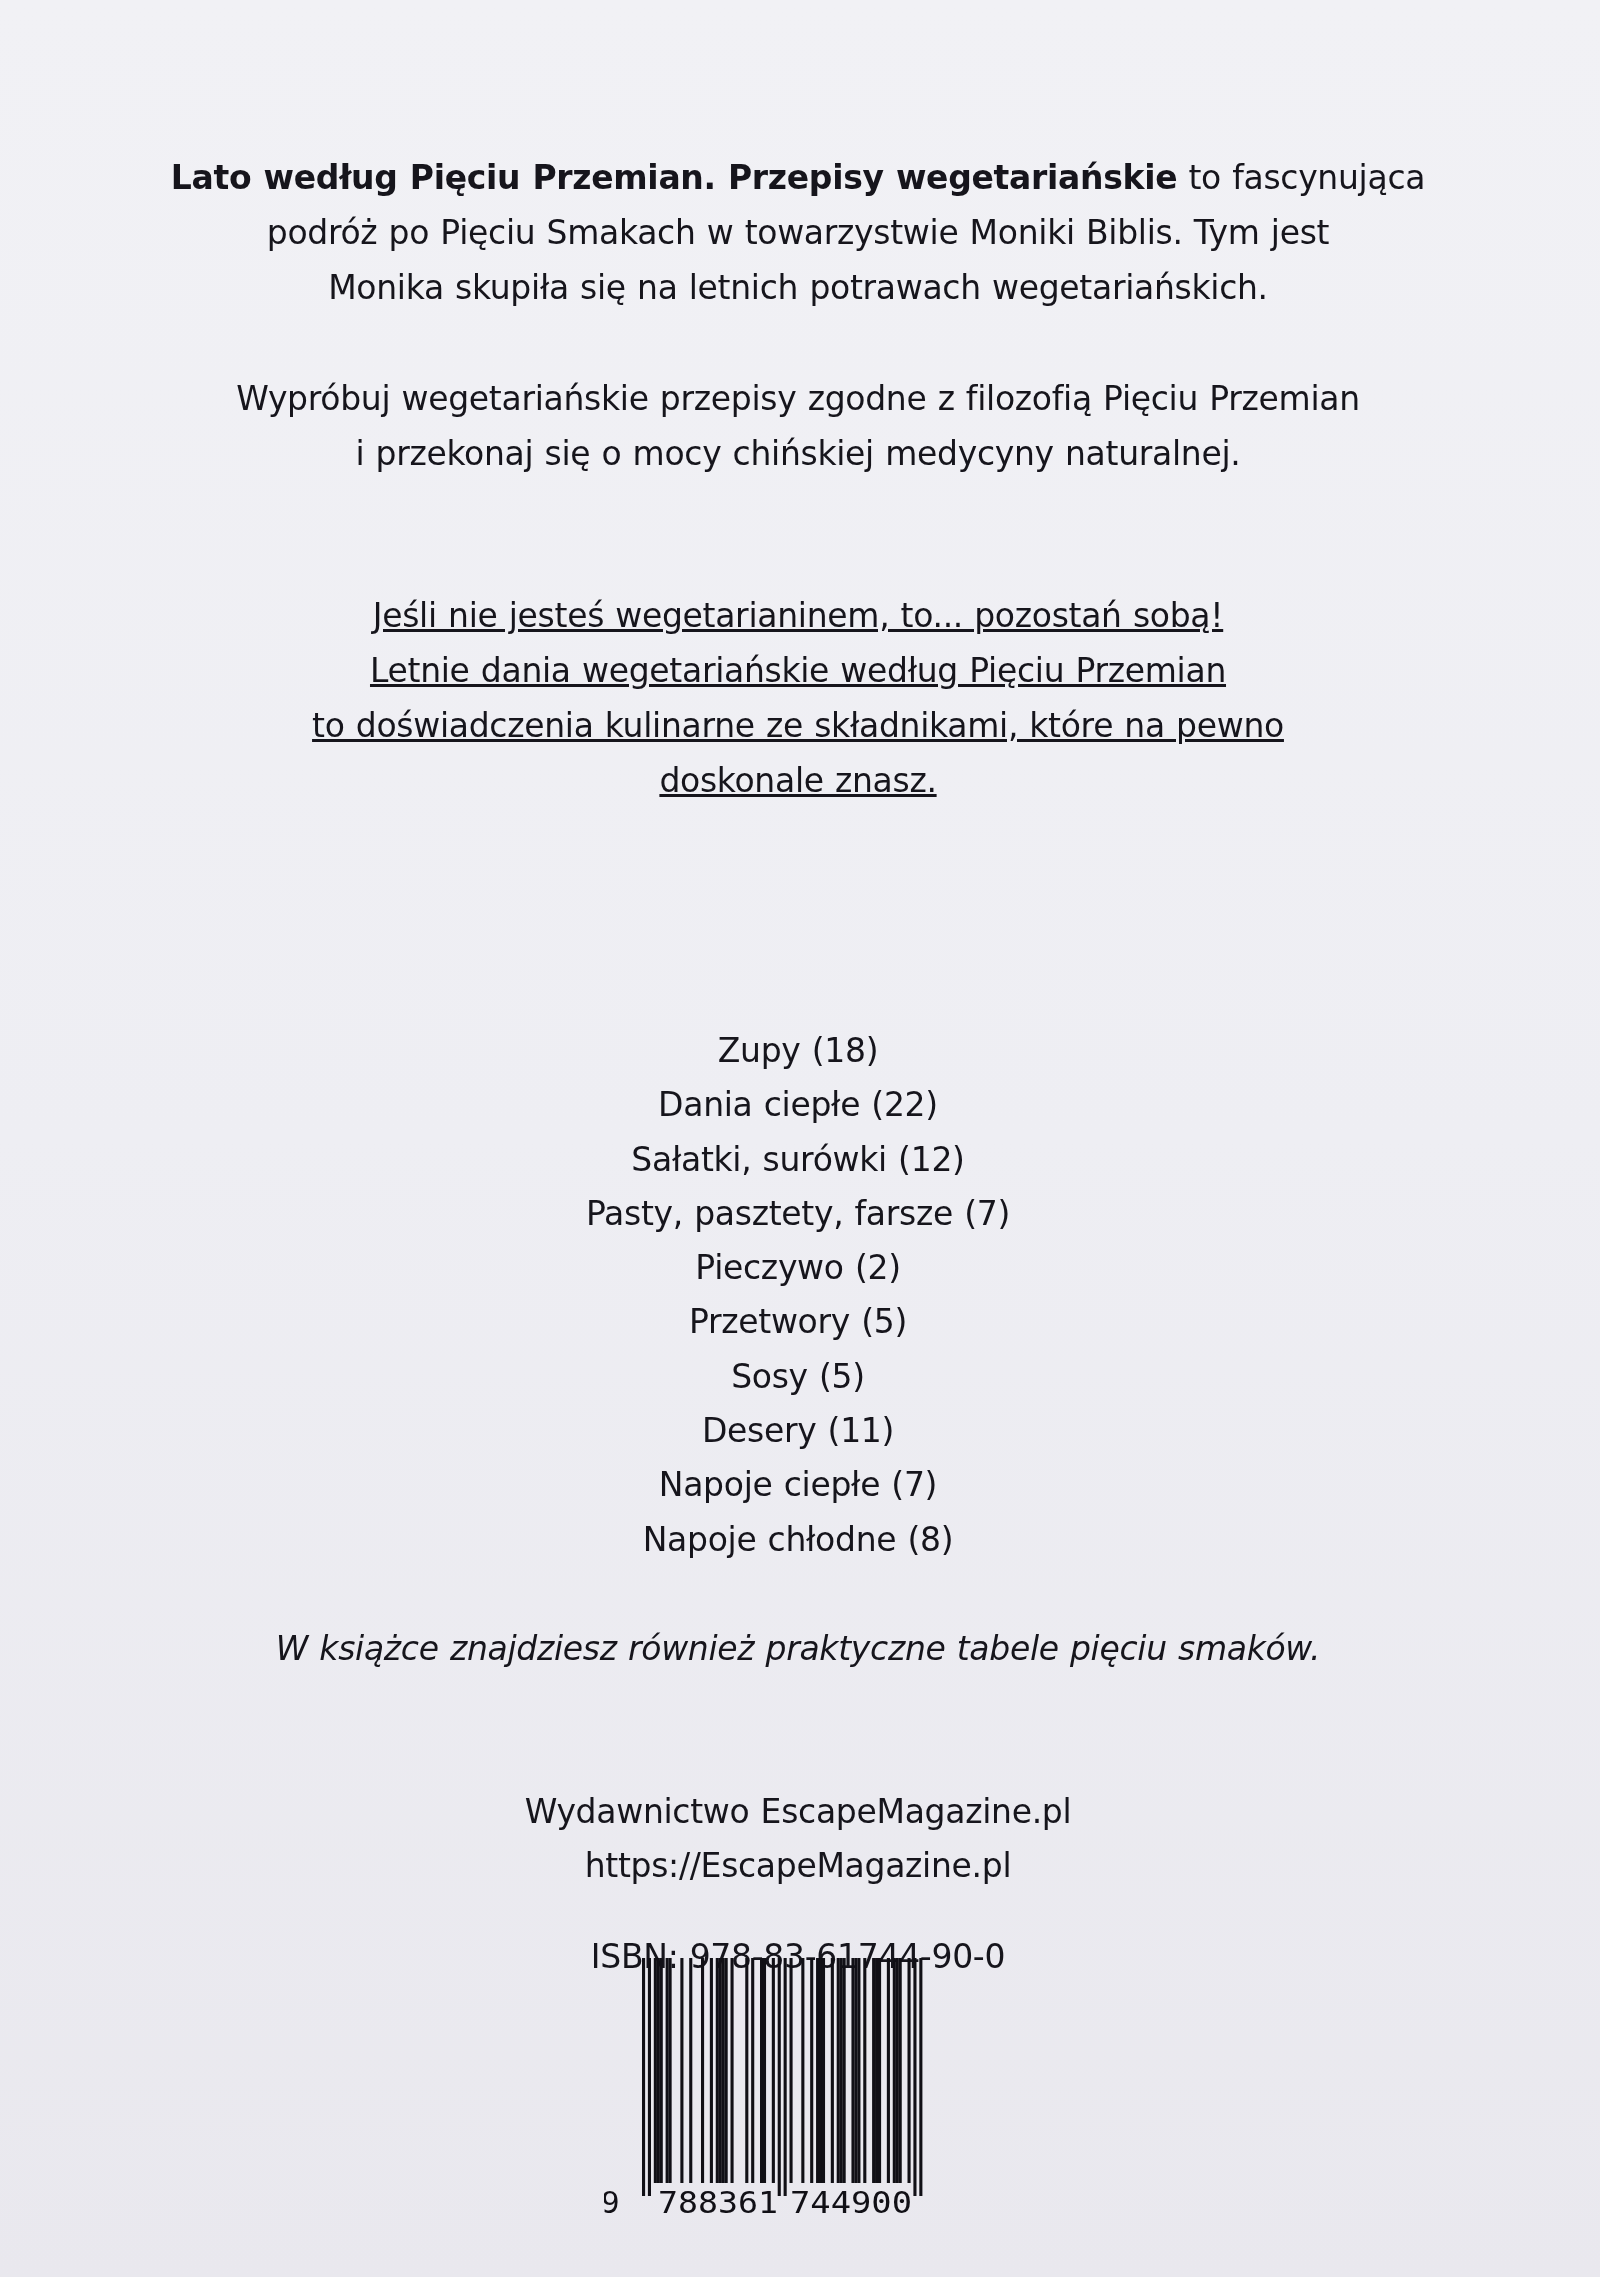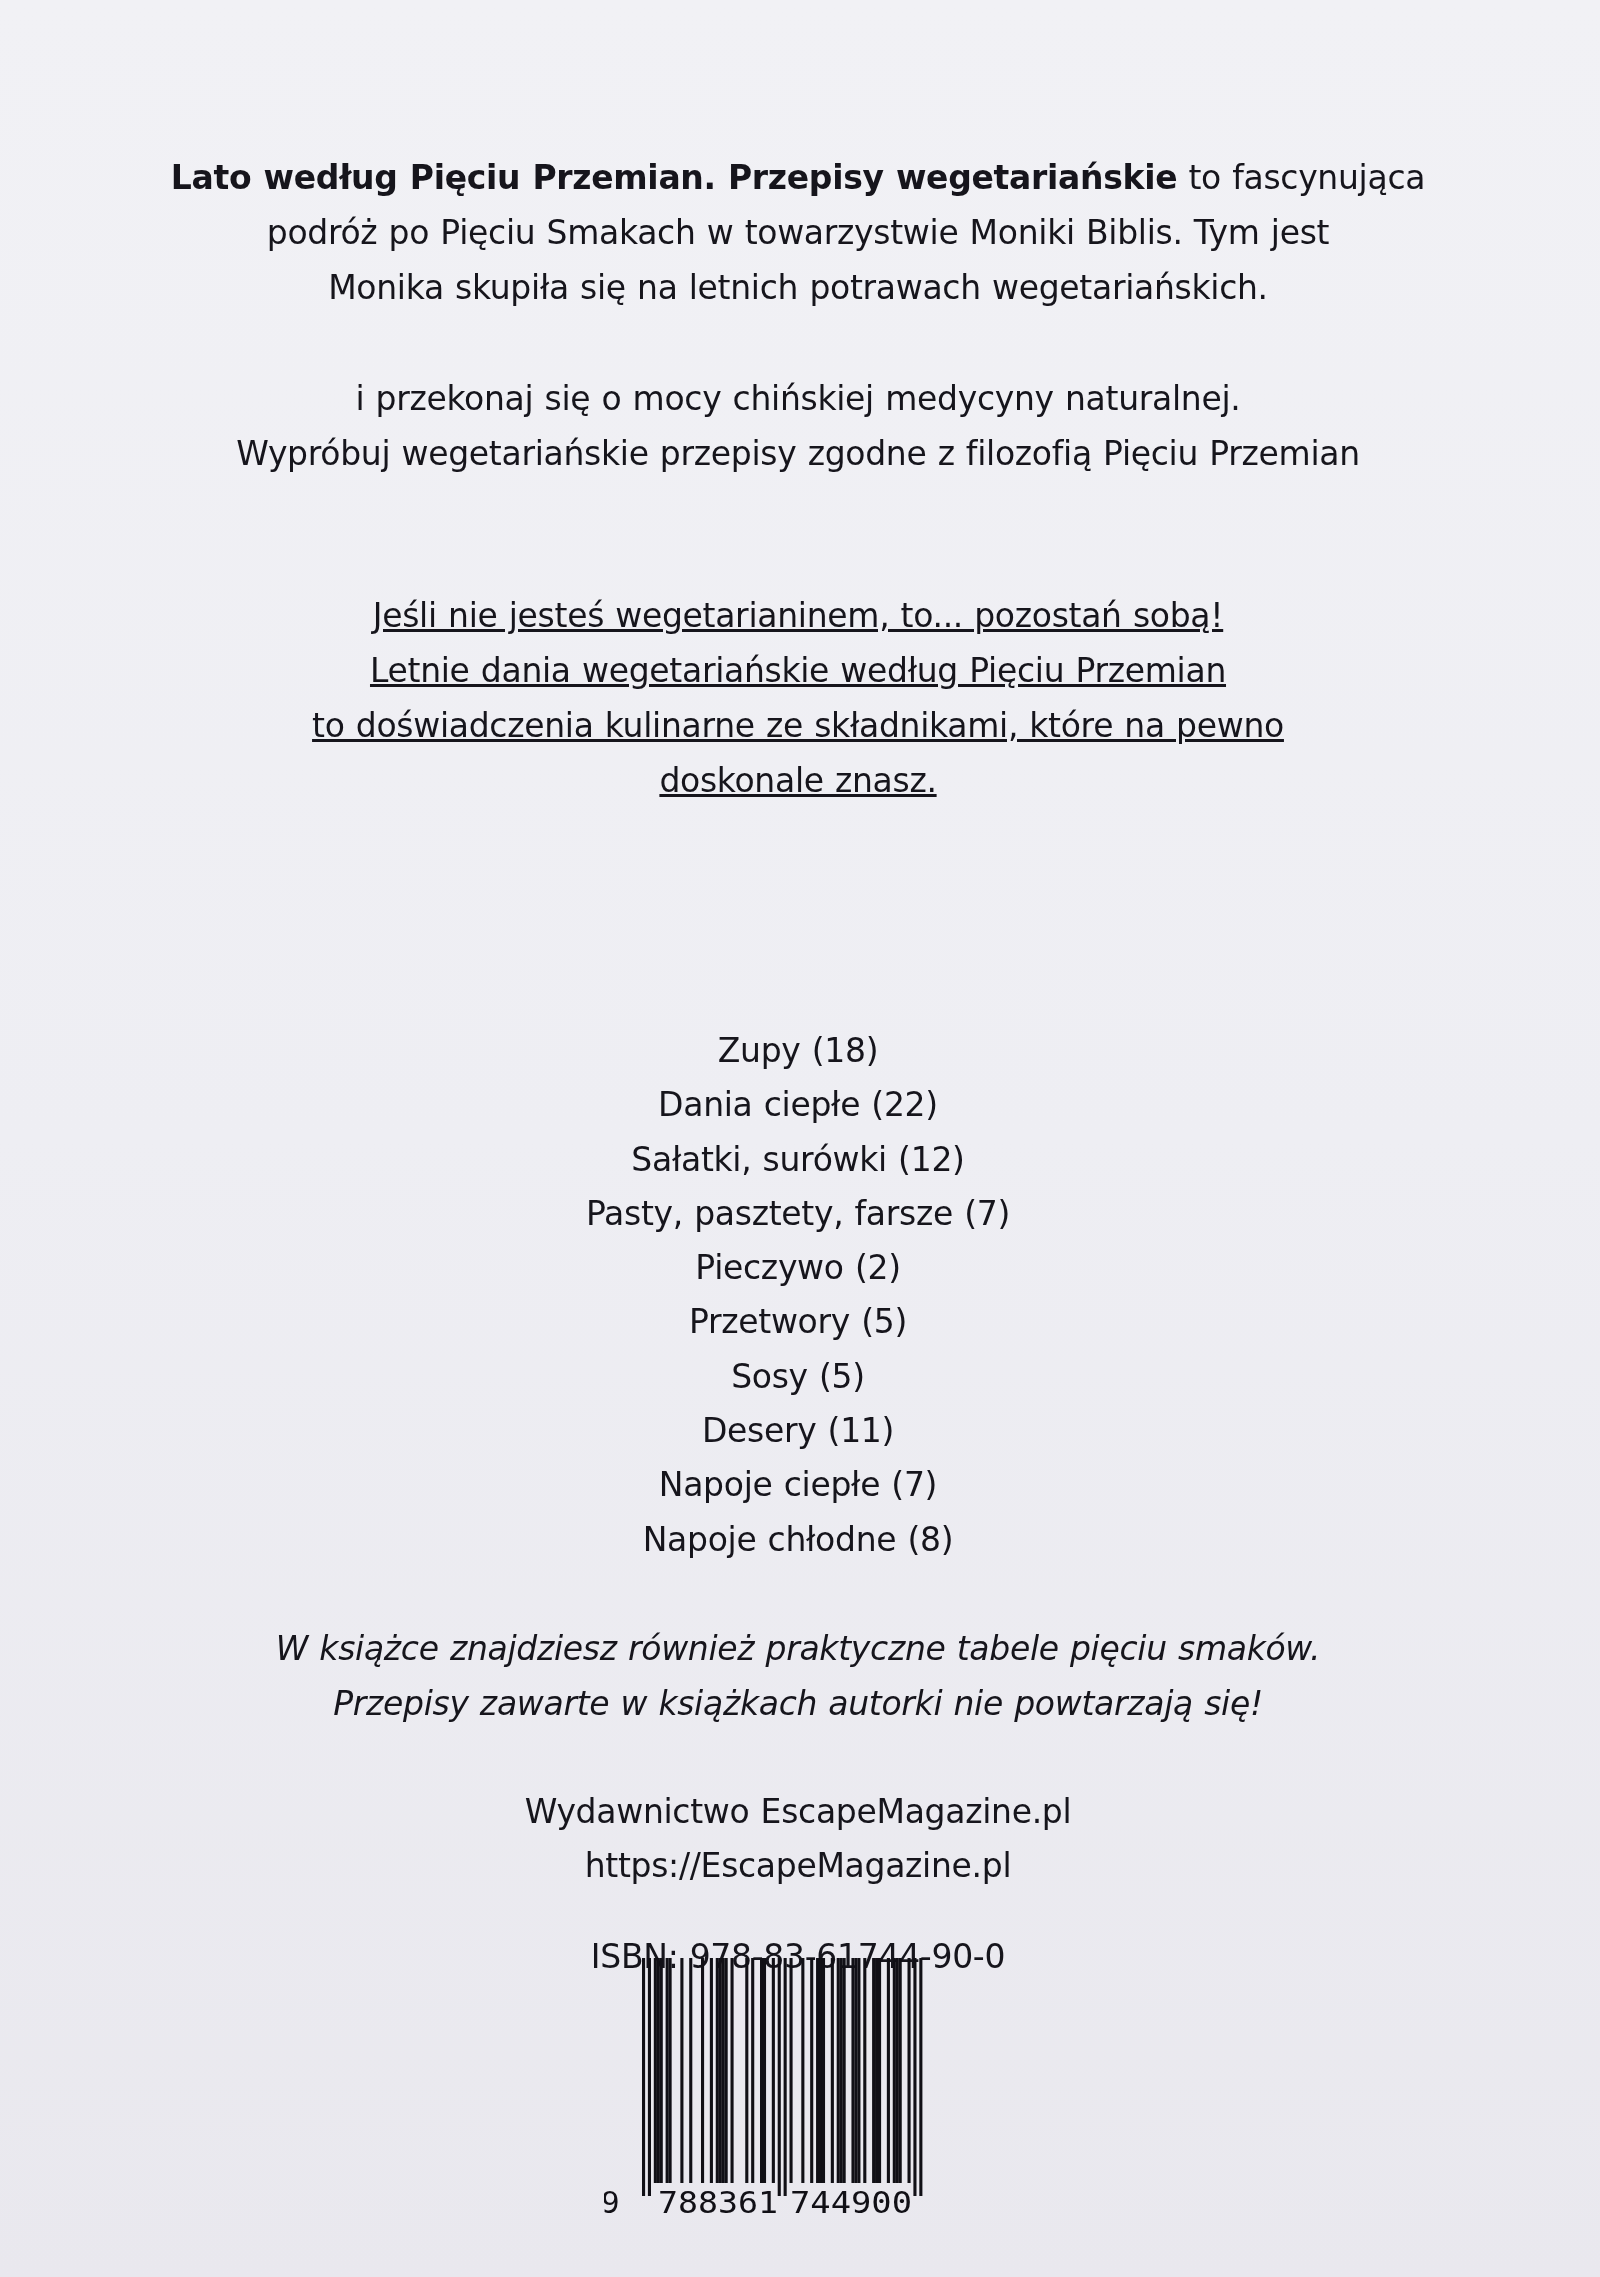--- a/index.html
+++ b/index.html
@@ -66,22 +66,22 @@
 
 <div class="page">
 
   <div class="block" id="p1">
     <span class="line"><span class="bold">Lato według Pięciu Przemian. Przepisy wegetariańskie</span><span> to fascynująca</span></span>
     <span class="line">podróż po Pięciu Smakach w towarzystwie Moniki Biblis. Tym jest</span>
     <span class="line">Monika skupiła się na letnich potrawach wegetariańskich.</span>
   </div>
 
   <div class="block" id="p2">
+    <span class="line">Wypróbuj wegetariańskie przepisy zgodne z filozofią Pięciu Przemian</span>
     <span class="line">i przekonaj się o mocy chińskiej medycyny naturalnej.</span>
-    <span class="line">Wypróbuj wegetariańskie przepisy zgodne z filozofią Pięciu Przemian</span>
   </div>
 
   <div class="block" id="p3">
     <span class="line">Jeśli nie jesteś wegetarianinem, to... pozostań sobą!</span>
     <span class="line">Letnie dania wegetariańskie według Pięciu Przemian</span>
     <span class="line">to doświadczenia kulinarne ze składnikami, które na pewno</span>
     <span class="line">doskonale znasz.</span>
   </div>
 
 
@@ -93,21 +93,20 @@
     <span class="line">Pieczywo (2)</span>
     <span class="line">Przetwory (5)</span>
     <span class="line">Sosy (5)</span>
     <span class="line">Desery (11)</span>
     <span class="line">Napoje ciepłe (7)</span>
     <span class="line">Napoje chłodne (8)</span>
   </div>
 
   <div class="block" id="p5">
     <span class="line">W książce znajdziesz również praktyczne tabele pięciu smaków.</span>
-    <span class="line">Przepisy zawarte w książkach autorki nie powtarzają się!</span>
   </div>
 
   <div class="block" id="pub">
     <span class="line">Wydawnictwo EscapeMagazine.pl</span>
     <span class="line">https://EscapeMagazine.pl</span>
   </div>
 
   <div class="block" id="isbn">
     <span class="line">ISBN: 978-83-61744-90-0</span>
   </div>

